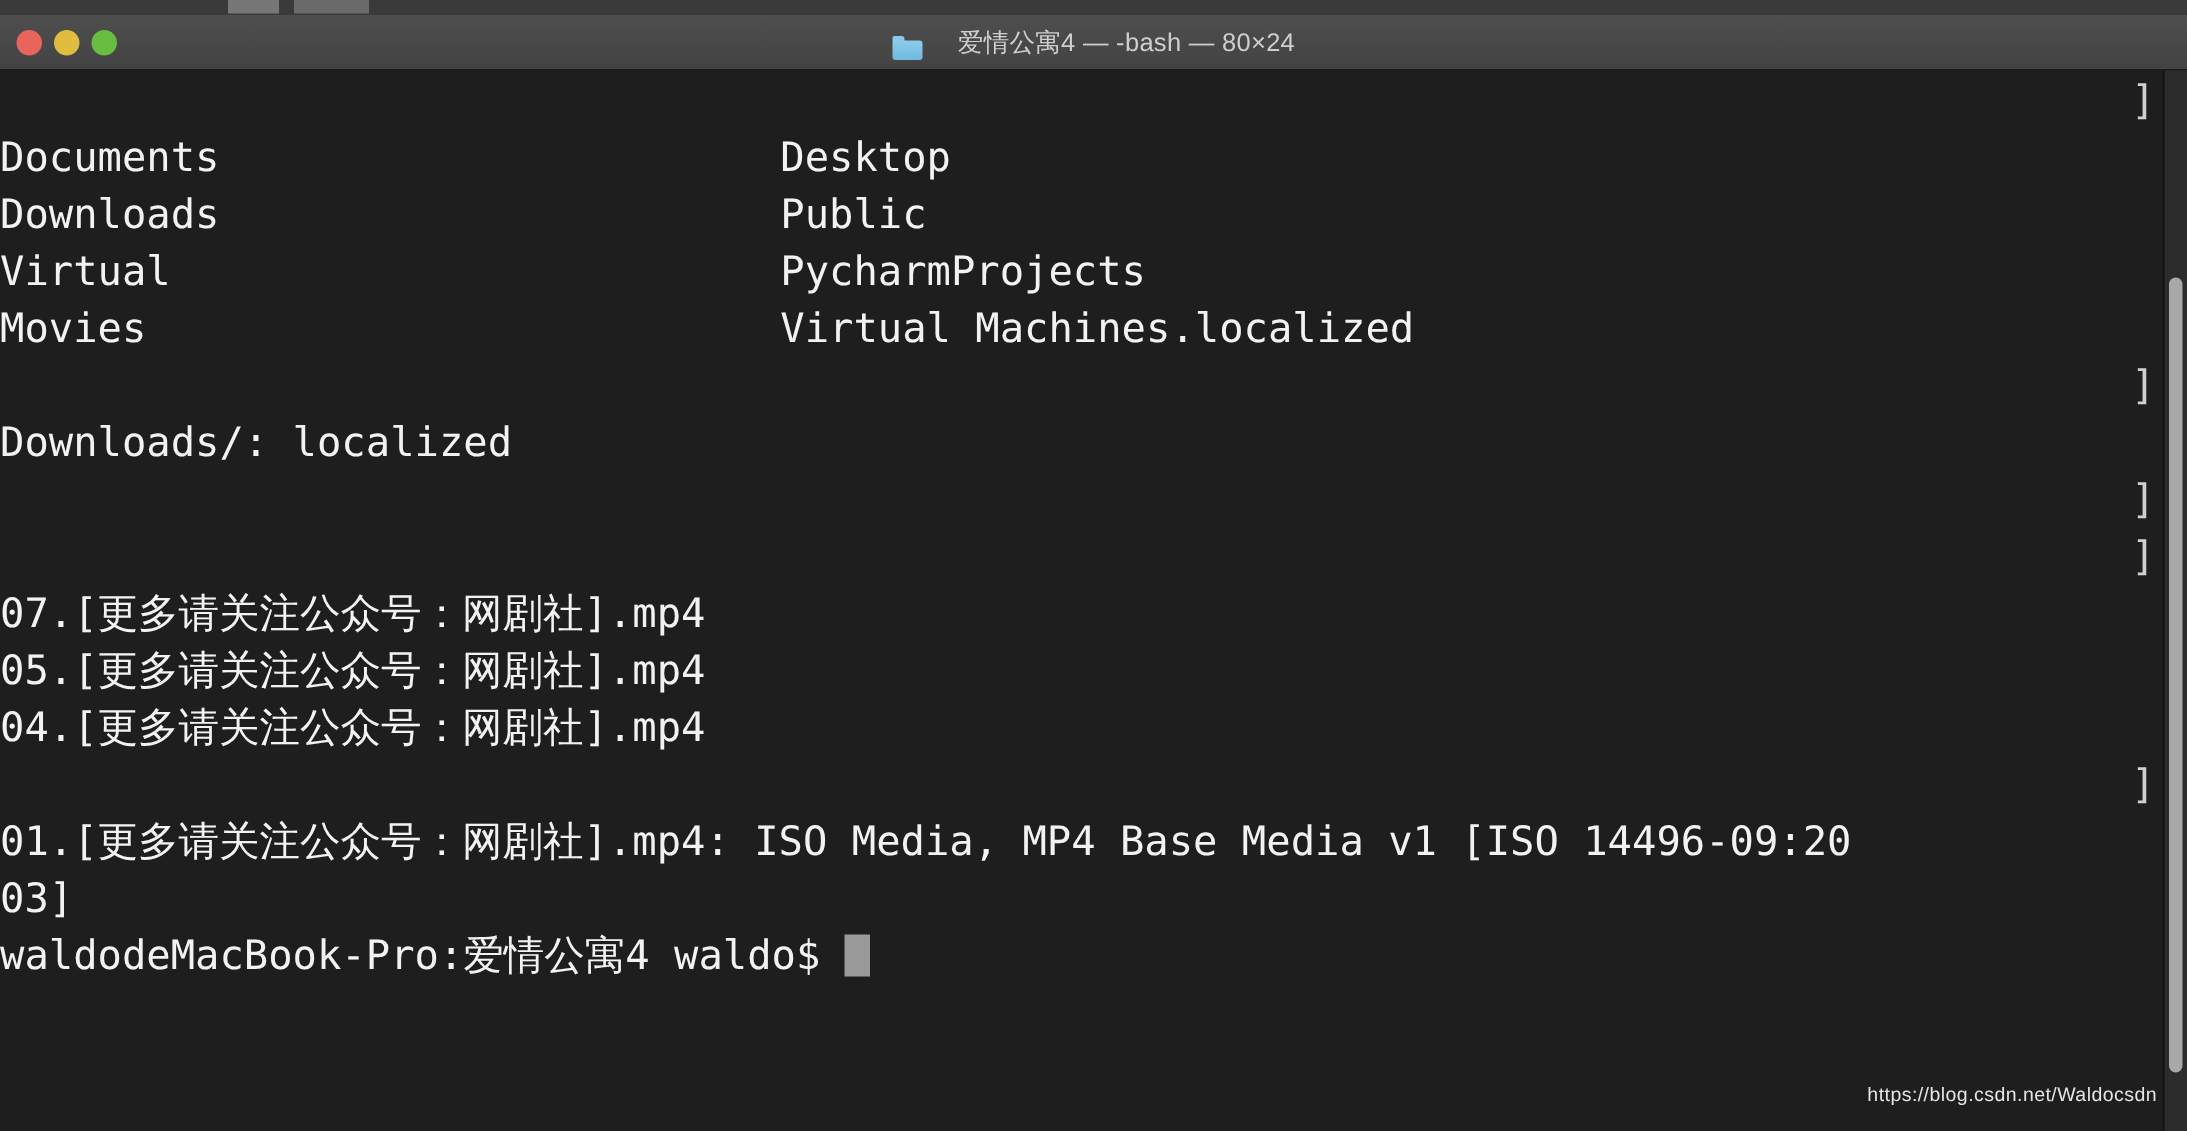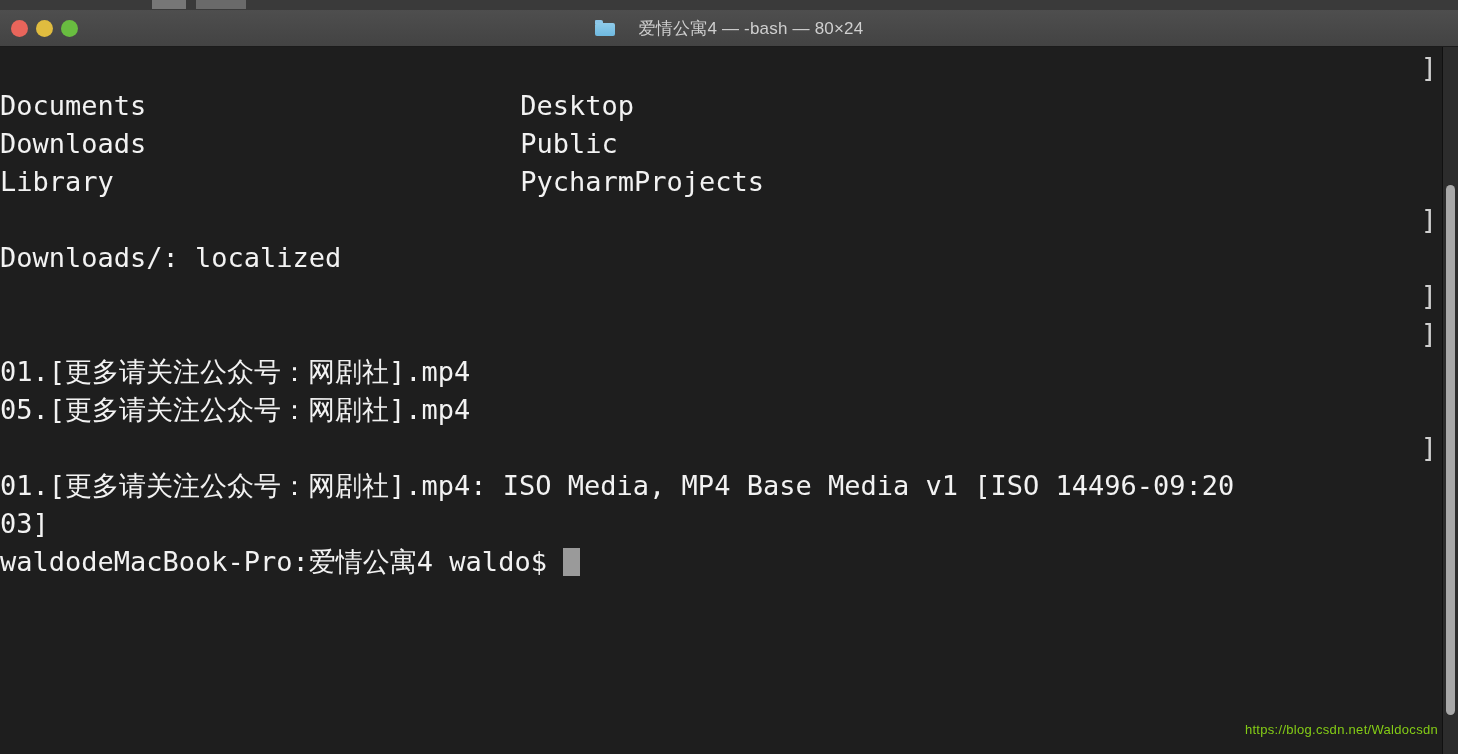--- a/index.html
+++ b/index.html
@@ -69,21 +69,21 @@
     width: 17px; height: 17px;
     border-radius: 50%;
     display: block;
   }
   .light.close   { background: #e8655b; }
   .light.minimize{ background: #e0bc3f; }
   .light.zoom    { background: #69bd40; }
 
   #title-area {
     display: flex;
-    align-items: center;
+    align-items: flex-end;
     gap: 24px;
     pointer-events: none;
   }
   #folder-icon {
     width: 20px; height: 16px;
     position: relative;
     display: inline-block;
   }
   #folder-icon .tab {
     position: absolute;
@@ -163,21 +163,21 @@
     height: 530px;
     background: #a8a8a8;
     border-radius: 5px;
   }
 
   
   #watermark {
     position: absolute;
     right: 20px;
     bottom: 18px;
-    color: #84cc16;
+    color: #e5e5e5;
     font-family: "Liberation Sans", sans-serif;
     font-size: 13px;
     letter-spacing: 0.3px;
     user-select: none;
   }
 </style>
 </head>
 <body>
 
 <div id="bg-strip">
@@ -201,27 +201,29 @@
       </span>
       <span id="window-title">爱情公寓4 — -bash — 80×24</span>
     </div>
   </div>
 
   <div id="terminal-body">
     <div id="screen">
         <div class="line"><span class="bracket-right">]</span></div>
         <div class="line">Documents                       Desktop</div>
         <div class="line">Downloads                       Public</div>
-        <div class="line">Library                         PycharmProjects</div>
+        <div class="line">Virtual                         PycharmProjects</div>
+        <div class="line">Movies                          Virtual Machines.localized</div>
         <div class="line"><span class="bracket-right">]</span></div>
         <div class="line">Downloads/: localized</div>
         <div class="line"><span class="bracket-right">]</span></div>
         <div class="line"><span class="bracket-right">]</span></div>
-        <div class="line">01.[更多请关注公众号：网剧社].mp4</div>
+        <div class="line">07.[更多请关注公众号：网剧社].mp4</div>
         <div class="line">05.[更多请关注公众号：网剧社].mp4</div>
+        <div class="line">04.[更多请关注公众号：网剧社].mp4</div>
         <div class="line"><span class="bracket-right">]</span></div>
         <div class="line">01.[更多请关注公众号：网剧社].mp4: ISO Media, MP4 Base Media v1 [ISO 14496-09:20</div>
         <div class="line">03]</div>
         <div class="line"><span>waldodeMacBook-Pro:爱情公寓4 waldo$ </span><span class="cursor-block"></span></div>
       </div>
 
     <div id="scrollbar-track">
       <div id="scrollbar-thumb"></div>
     </div>
 

